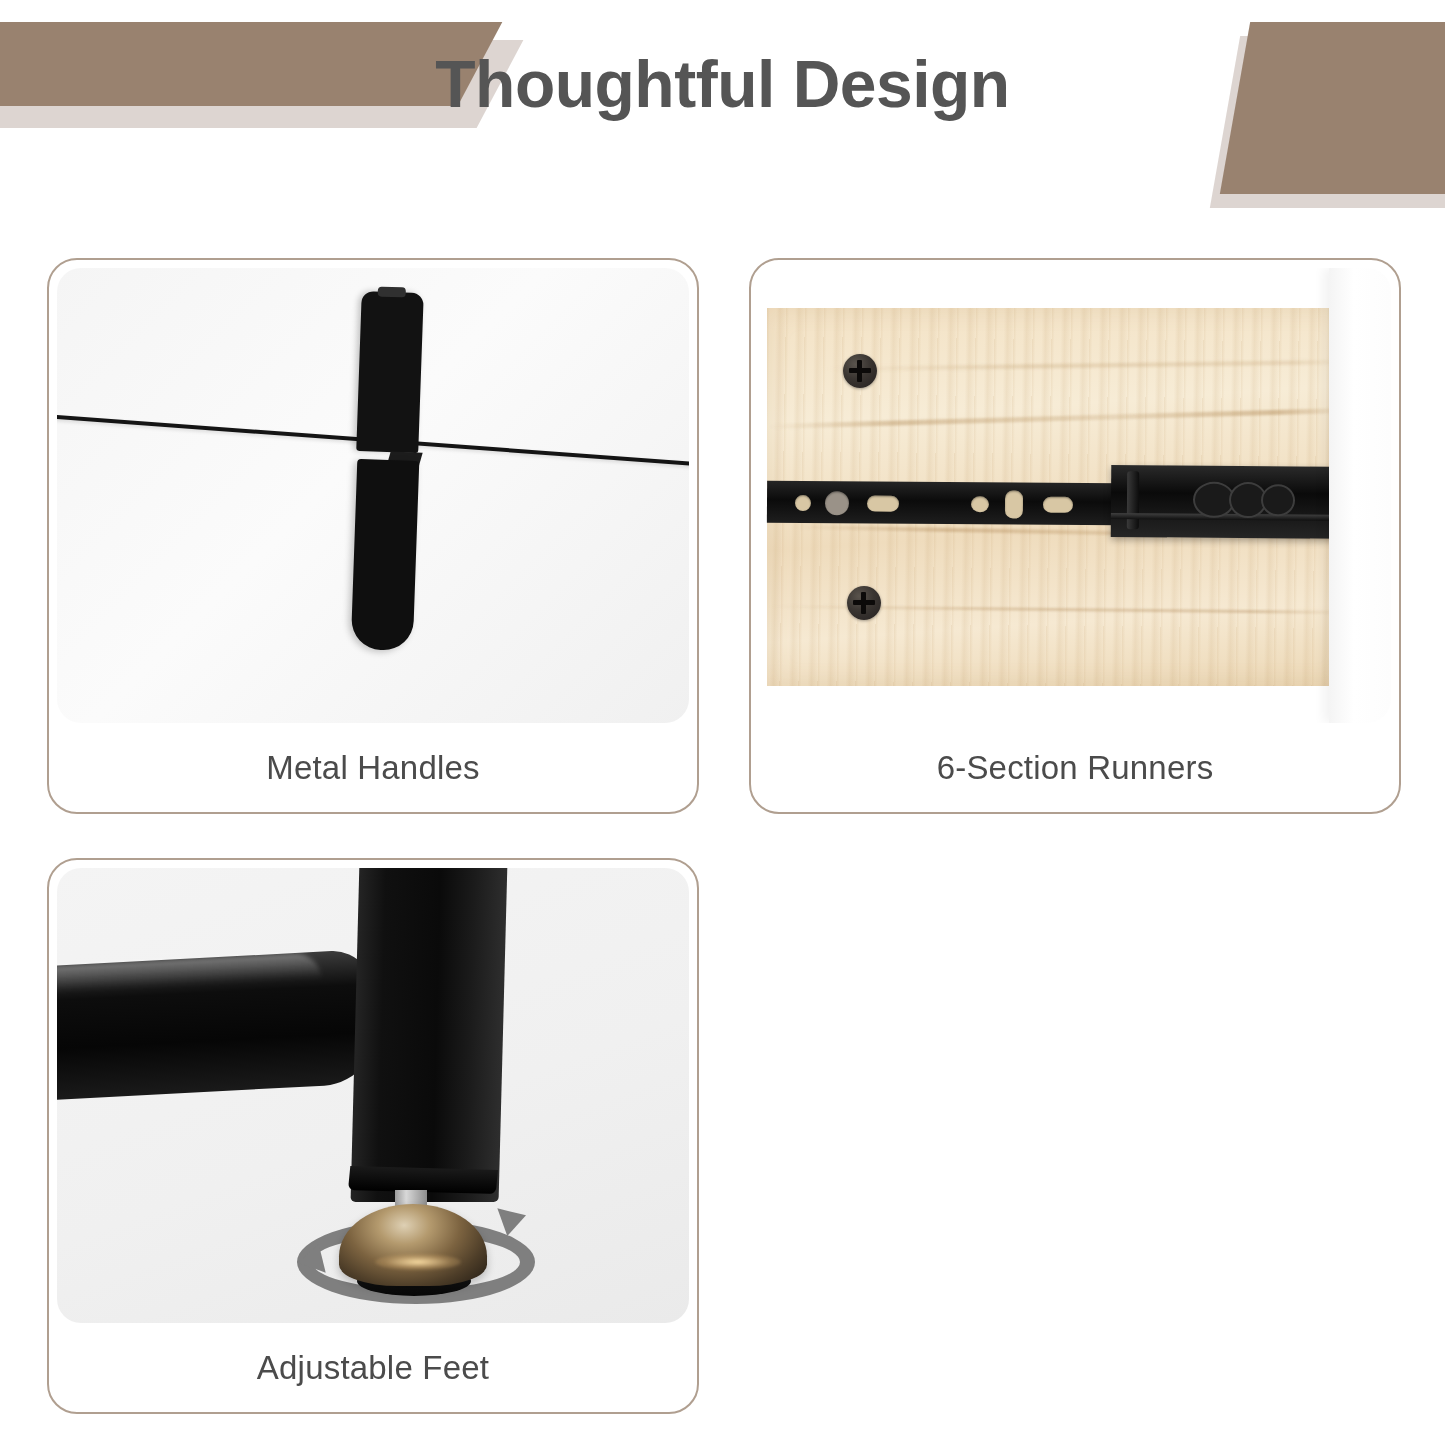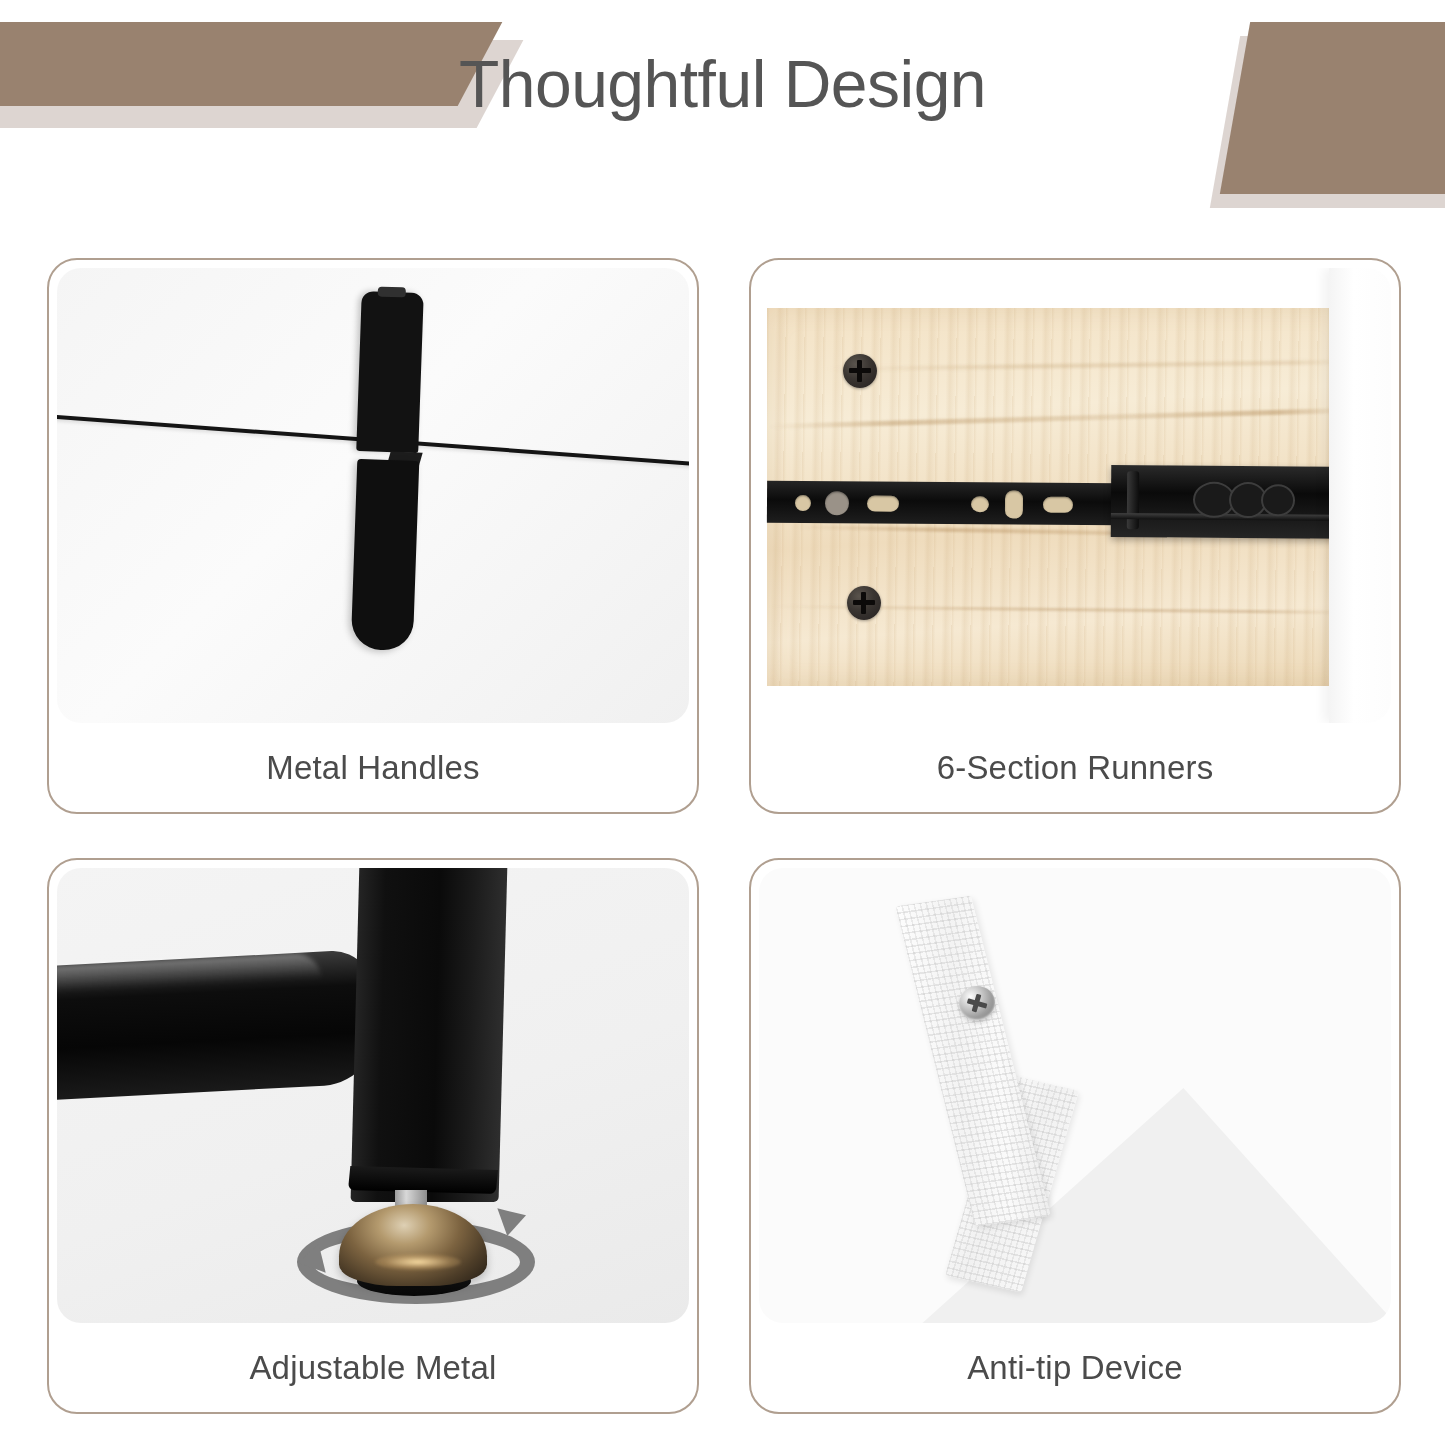--- a/index.html
+++ b/index.html
@@ -62,21 +62,21 @@
     background: #99826f;
     transform: skewX(-10deg);
   }
 
   #page-title {
     position: absolute;
     left: 0; right: 0;
     top: 46px;
     text-align: center;
     font-size: 66px;
-    font-weight: normal;
+    font-weight: bold;
     color: #555555;
     letter-spacing: -0.5px;
     z-index: 5;
   }
 
   
   #card-grid {
     position: absolute;
     left: 47px;
     top: 258px;
@@ -539,26 +539,17 @@
       <div class="leg-vertical"></div>
       <div class="leg-foot-cap"></div>
       <div class="foot-stem"></div>
       <div class="rot-ring"></div>
       <div class="foot-base"></div>
       <div class="foot-dome"></div>
       <div class="foot-dome-gloss"></div>
       <div class="rot-arrow-r"></div>
       <div class="rot-arrow-l"></div>
     </div>
-    <div class="card-caption">Adjustable Metal</div>
+    <div class="card-caption">Adjustable Feet</div>
   </div>
 
-  <div class="card">
-    <div class="card-media media-antitip">
-      <div class="antitip-floor"></div>
-      <div class="strap2"></div>
-      <div class="strap"></div>
-      <div class="strap-screw"></div>
-    </div>
-    <div class="card-caption">Anti-tip Device</div>
-  </div>
 
 </div>
 
 </body></html>

